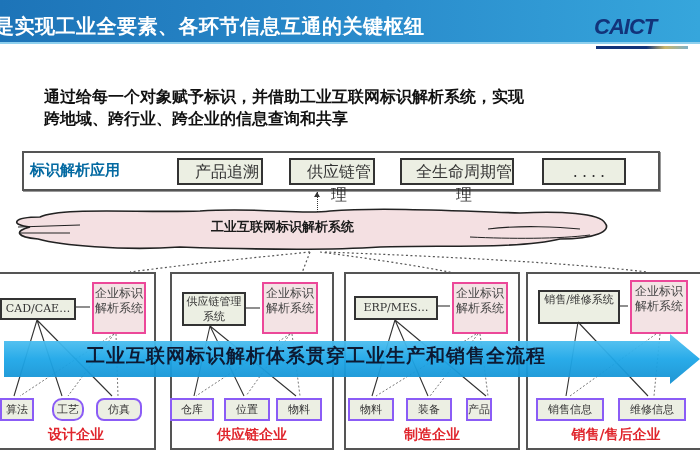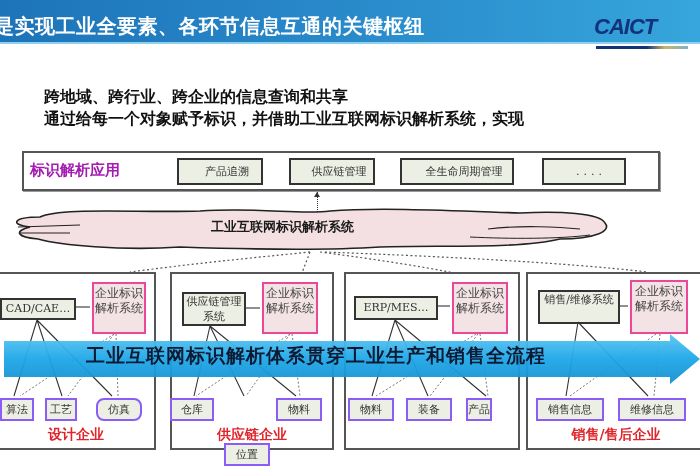--- a/index.html
+++ b/index.html
@@ -24,24 +24,24 @@
 
   .subtitle {
     position: absolute; left: 44px; top: 86px; width: 600px; font-size: 16px; font-weight: bold;
     color: #111; line-height: 22px;
   }
 
   .app-box {
     position: absolute; left: 22px; top: 151px; width: 638px; height: 40px;
     border: 2px solid #555; background: #fff; box-shadow: 1px 1px 0 #999;
   }
-  .app-label { position: absolute; left: 6px; top: 8px; font-size: 15px; font-weight: bold; color: #a21caf; }
+  .app-label { position: absolute; left: 6px; top: 8px; font-size: 15px; font-weight: bold; color: #0369a1; }
   .app-item {
     position: absolute; top: 5px; height: 27px; border: 2px solid #333; background: #ecefe3;
-    font-size: 11px; color: #333; text-align: center; line-height: 23px; padding-left: 14px;
+    font-size: 16px; color: #333; text-align: center; line-height: 23px; padding-left: 14px;
   }
 
   .arrow-up { position: absolute; left: 317px; top: 192px; width: 0; height: 22px; border-left: 1px dotted #333; }
   .arrow-up-head { position: absolute; left: 314px; top: 192px; width: 0; height: 0;
     border-left: 3px solid transparent; border-right: 3px solid transparent; border-bottom: 5px solid #333; }
 
   .cloud-svg { position: absolute; left: 0; top: 205px; }
   .cloud-label { position: absolute; left: 211px; top: 218px; font-size: 13px; font-weight: bold; color: #1b1b1b; }
 
   .links-svg { position: absolute; left: 0; top: 0; pointer-events: none; }
@@ -72,22 +72,22 @@
 </head>
 <body>
 
 <div class="header">
   <div class="header-title">是实现工业全要素、各环节信息互通的关键枢纽</div>
   <div class="logo">CAICT</div>
   <div class="logo-bar"></div>
 </div>
 
 <div class="subtitle">
+  <div>通过给每一个对象赋予标识，并借助工业互联网标识解析系统，实现</div>
   <div>跨地域、跨行业、跨企业的信息查询和共享</div>
-  <div>通过给每一个对象赋予标识，并借助工业互联网标识解析系统，实现</div>
 </div>
 
 <div class="app-box">
   <div class="app-label">标识解析应用</div>
   <div class="app-item" style="left:153px;width:86px;">产品追溯</div>
   <div class="app-item" style="left:265px;width:86px;">供应链管理</div>
   <div class="app-item" style="left:376px;width:114px;">全生命周期管理</div>
   <div class="app-item" style="left:518px;width:84px;letter-spacing:4px;">....</div>
 </div>
 
@@ -109,40 +109,41 @@
     <path d="M310,252 L300,278"></path>
     <path d="M320,252 C380,260 420,266 470,276"></path>
     <path d="M325,252 C430,256 560,262 648,272"></path>
   </g>
 </svg>
 
 <div class="ent" style="left:-4px;width:160px;">
   <div class="sys-box" style="left:2px;top:24px;width:76px;height:22px;line-height:18px;">CAD/CAE…</div>
   <div class="id-box" style="left:94px;top:8px;width:54px;height:52px;">企业标识解析系统</div>
   <div class="leaf" style="left:2px;width:34px;">算法</div>
-  <div class="leaf" style="left:47px;width:32px;">工艺</div>
+  <div class="leaf" style="left:54px;width:32px;border-radius:10px;">工艺</div>
   <div class="leaf" style="left:98px;width:46px;border-radius:8px;">仿真</div>
   <div class="ent-title">设计企业</div>
 </div>
 
 <div class="ent" style="left:170px;width:164px;">
   <div class="sys-box" style="left:10px;top:18px;width:64px;height:34px;">供应链管理系统</div>
   <div class="id-box" style="left:90px;top:8px;width:56px;height:52px;">企业标识解析系统</div>
   <div class="leaf" style="left:-2px;width:44px;">仓库</div>
-  <div class="leaf" style="left:52px;width:46px;margin-top:45px;">位置</div>
+  <div class="leaf" style="left:52px;width:46px;">位置</div>
   <div class="leaf" style="left:104px;width:46px;">物料</div>
   <div class="ent-title">供应链企业</div>
 </div>
 
 <div class="ent" style="left:344px;width:176px;">
   <div class="sys-box" style="left:8px;top:22px;width:84px;height:24px;line-height:20px;">ERP/MES…</div>
   <div class="id-box" style="left:106px;top:8px;width:56px;height:52px;">企业标识解析系统</div>
   <div class="leaf" style="left:2px;width:46px;">物料</div>
   <div class="leaf" style="left:60px;width:46px;">装备</div>
   <div class="leaf" style="left:120px;width:26px;">产品</div>
+  <div class="ent-title">制造企业</div>
 </div>
 
 <div class="ent" style="left:526px;width:180px;">
   <div class="sys-box" style="left:10px;top:16px;width:82px;height:34px;">销售/维修系统</div>
   <div class="id-box" style="left:102px;top:6px;width:58px;height:54px;">企业标识解析系统</div>
   <div class="leaf" style="left:8px;width:68px;">销售信息</div>
   <div class="leaf" style="left:90px;width:68px;">维修信息</div>
   <div class="ent-title">销售/售后企业</div>
 </div>
 

